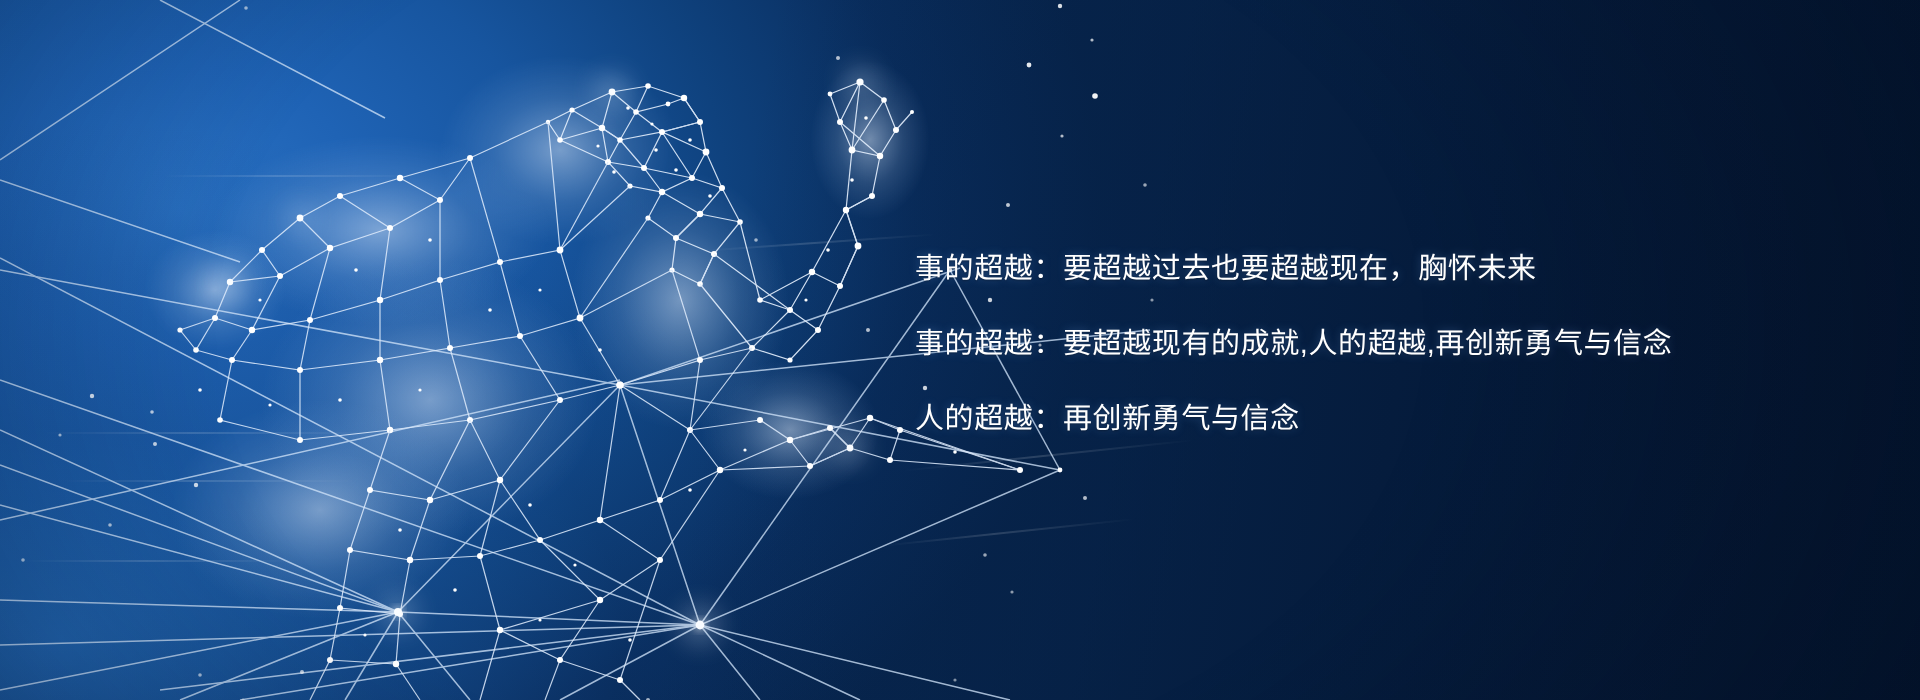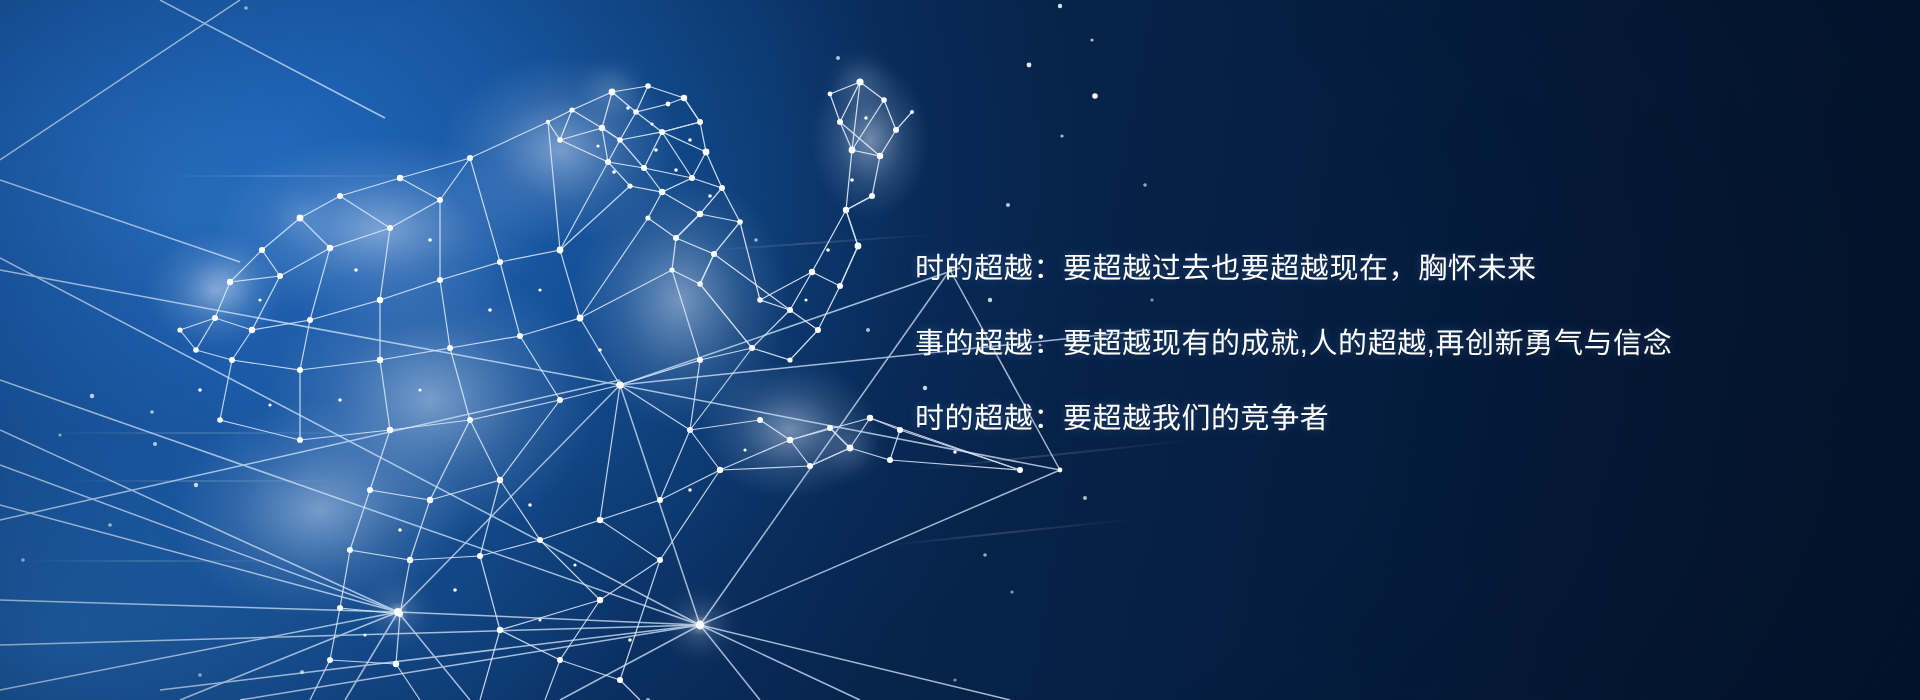--- a/index.html
+++ b/index.html
@@ -500,18 +500,18 @@
       <circle cx="700" cy="625" r="18" filter="url(#bigglow)"></circle>
       <circle cx="230" cy="282" r="14" filter="url(#bigglow)"></circle>
       <circle cx="850" cy="448" r="14" filter="url(#bigglow)"></circle>
       <circle cx="300" cy="218" r="12" filter="url(#bigglow)"></circle>
     </g>
   </svg>
 
   <div class="bg-vignette"></div>
 
   <div class="text-block">
-    <div class="text-line">时的超越：要超越过去也要超越现在，胸怀未来</div>
+    <div class="text-line">事的超越：要超越过去也要超越现在，胸怀未来</div>
     <div class="text-line">事的超越：要超越现有的成就,人的超越,再创新勇气与信念</div>
-    <div class="text-line">时的超越：要超越我们的竞争者</div>
+    <div class="text-line">人的超越：再创新勇气与信念</div>
   </div>
 
 </div>
 
 </body></html>

